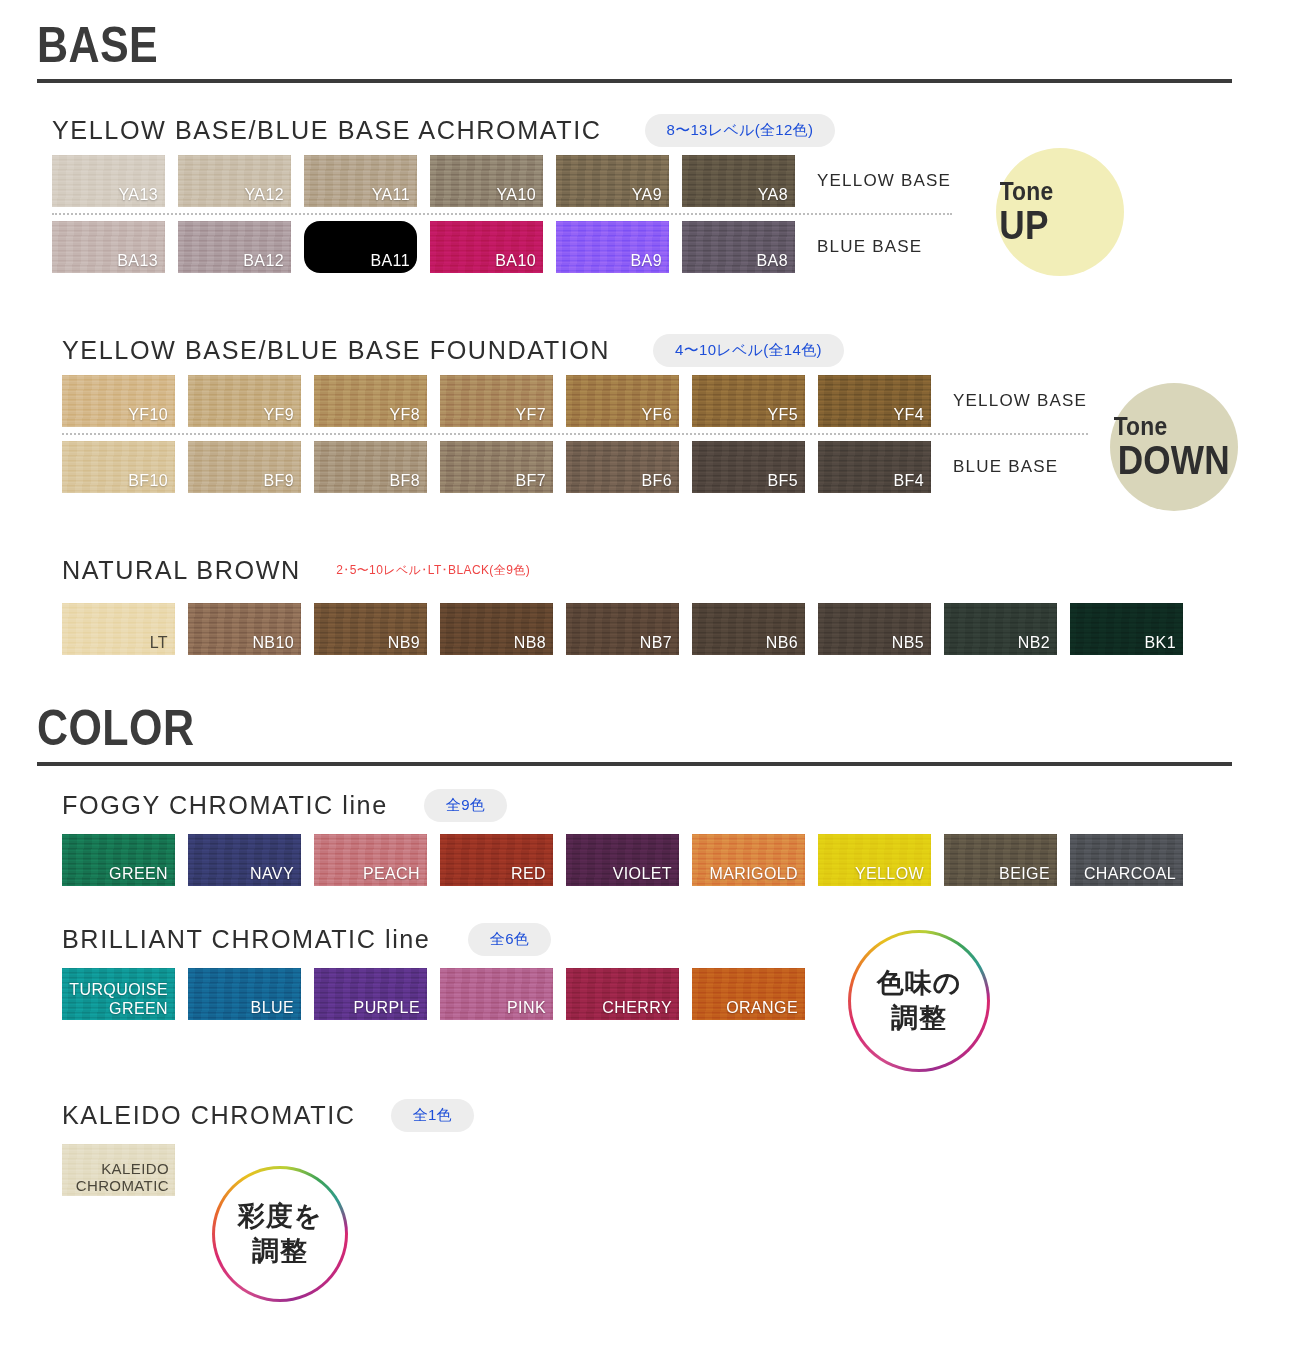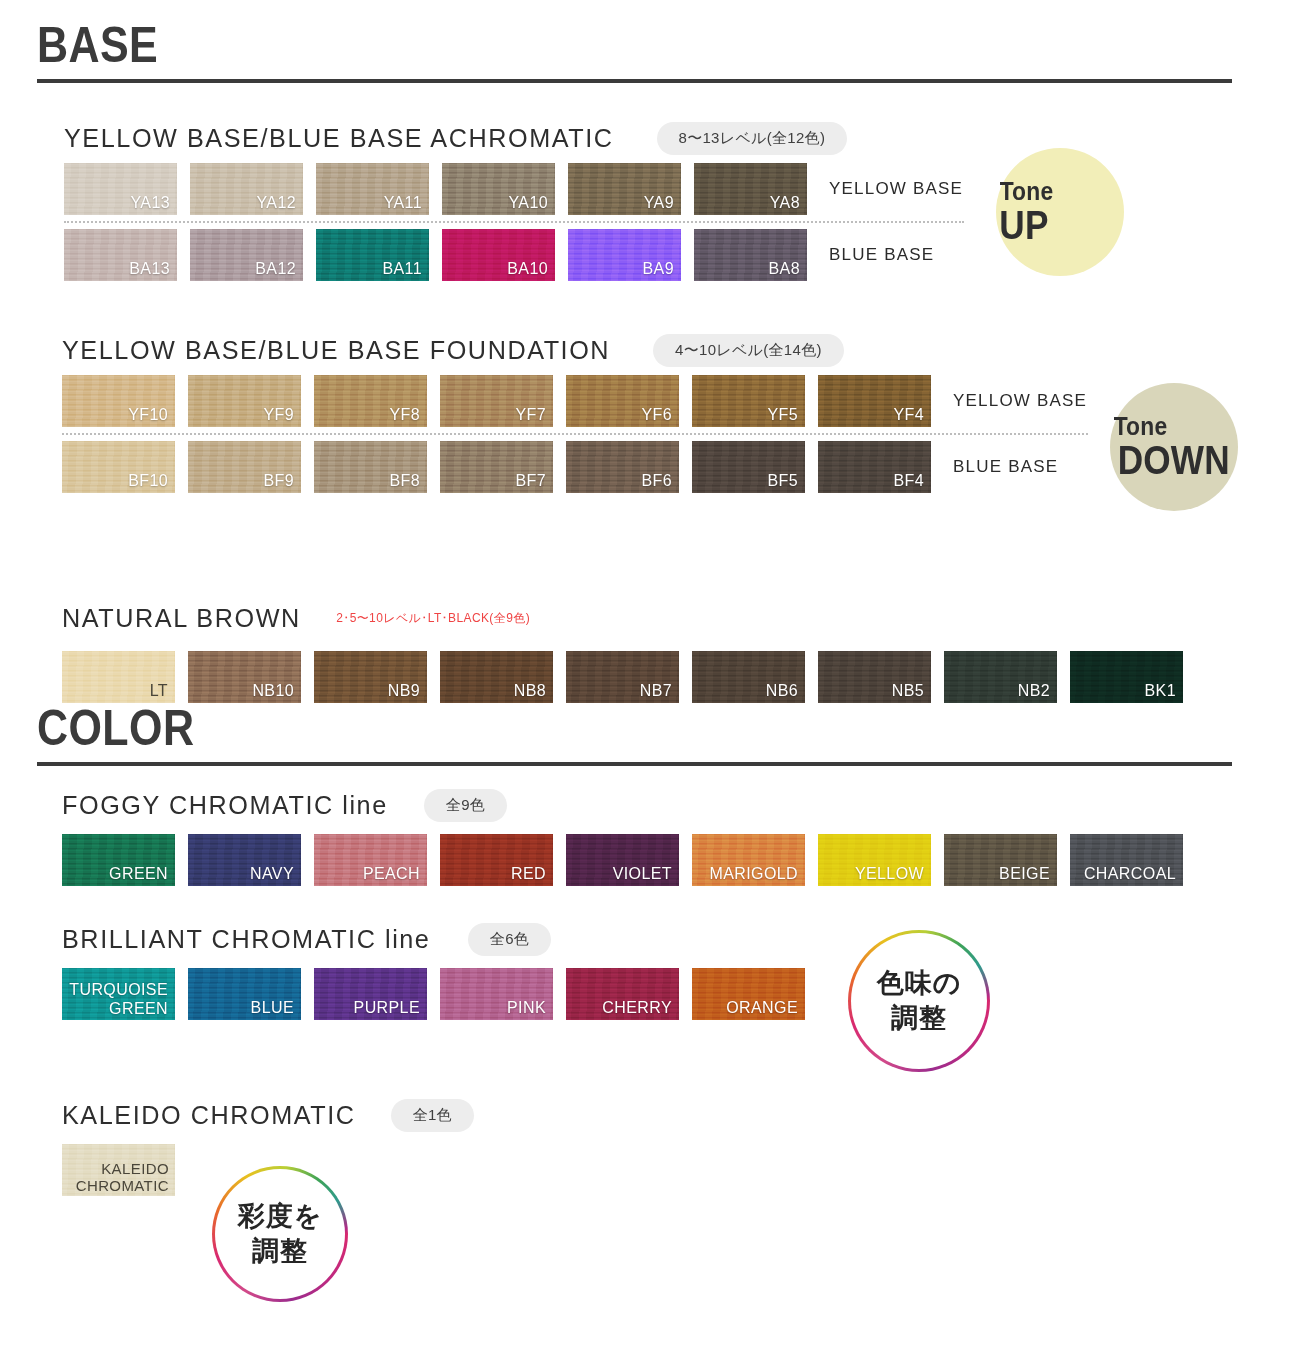--- a/index.html
+++ b/index.html
@@ -43,21 +43,21 @@
     white-space: nowrap;
     transform: scaleX(0.97);
     transform-origin: left center;
   }
   .group-head .pill {
     margin-left: 26px;
     background: #ededed;
     border-radius: 18px;
     padding: 7px 22px;
     font-size: 15px;
-    color: #404040;
+    color: #1d4ed8;
     white-space: nowrap;
     letter-spacing: 0.3px;
   }
   .group-head .plainlevel {
     margin-left: 28px;
     font-size: 12px;
     color: #ef4444;
     letter-spacing: 0.4px;
     white-space: nowrap;
   }
@@ -184,21 +184,21 @@
   }
 </style>
 </head>
 <body>
 
 <div class="section-head" style="top:22px;">
   <div class="title">BASE</div>
   <div class="rule"></div>
 </div>
 
-<div class="group" style="top:113px; left:64px;margin-top:8px;">
+<div class="group" style="top:113px; left:52px;">
   <div class="group-head">
     <span class="gtitle">YELLOW BASE/BLUE BASE  ACHROMATIC</span>
     <span class="pill">8〜13レベル(全12色)</span>
   </div>
 
   <div class="row" style="margin-top:8px;">
     <div class="swatch" style="background:#d4ccc0;">
       <div class="tex"></div>
       <div class="lbl">YA13</div>
     </div>
@@ -229,21 +229,21 @@
 
   <div class="row" style="margin-top:6px;">
     <div class="swatch" style="background:#c4b4b0;">
       <div class="tex"></div>
       <div class="lbl">BA13</div>
     </div>
     <div class="swatch" style="background:#ab9a9e;">
       <div class="tex"></div>
       <div class="lbl">BA12</div>
     </div>
-    <div class="swatch" style="background:#0f766e;">
+    <div class="swatch" style="background:#000000;border-radius:16px;">
       <div class="tex"></div>
       <div class="lbl">BA11</div>
     </div>
     <div class="swatch" style="background:#be185d;">
       <div class="tex"></div>
       <div class="lbl">BA10</div>
     </div>
     <div class="swatch" style="background:#8b5cf6;">
       <div class="tex"></div>
       <div class="lbl">BA9</div>
@@ -332,21 +332,21 @@
     </div>
     <div class="base-caption">BLUE BASE</div>
   </div>
 </div>
 
 <div class="badge-circle" style="left:1110px; top:383px; width:128px; height:128px; background:#d9d6ba;">
   <div class="b1">Tone</div>
   <div class="b2">DOWN</div>
 </div>
 
-<div class="group" style="top:553px; left:62px;margin-top:48px;">
+<div class="group" style="top:553px; left:62px;">
   <div class="group-head">
     <span class="gtitle">NATURAL BROWN</span>
     <span class="plainlevel">2･5〜10レベル･LT･BLACK(全9色)</span>
   </div>
 
   <div class="row" style="margin-top:16px;">
     <div class="swatch dark-label" style="background:#ead9ae;">
       <div class="tex"></div>
       <div class="lbl">LT</div>
     </div>

